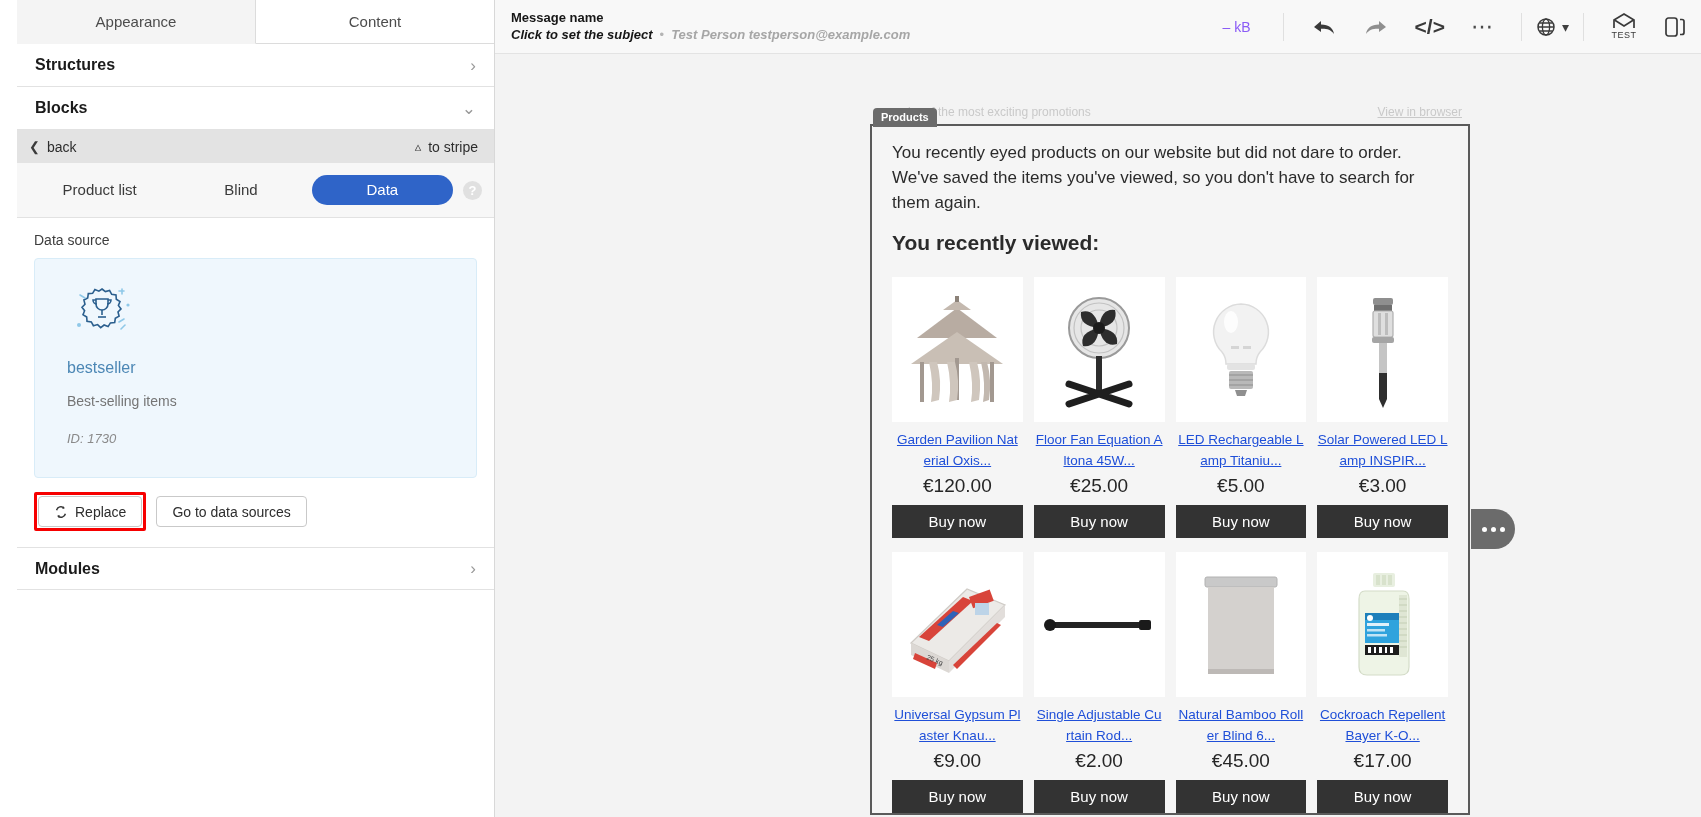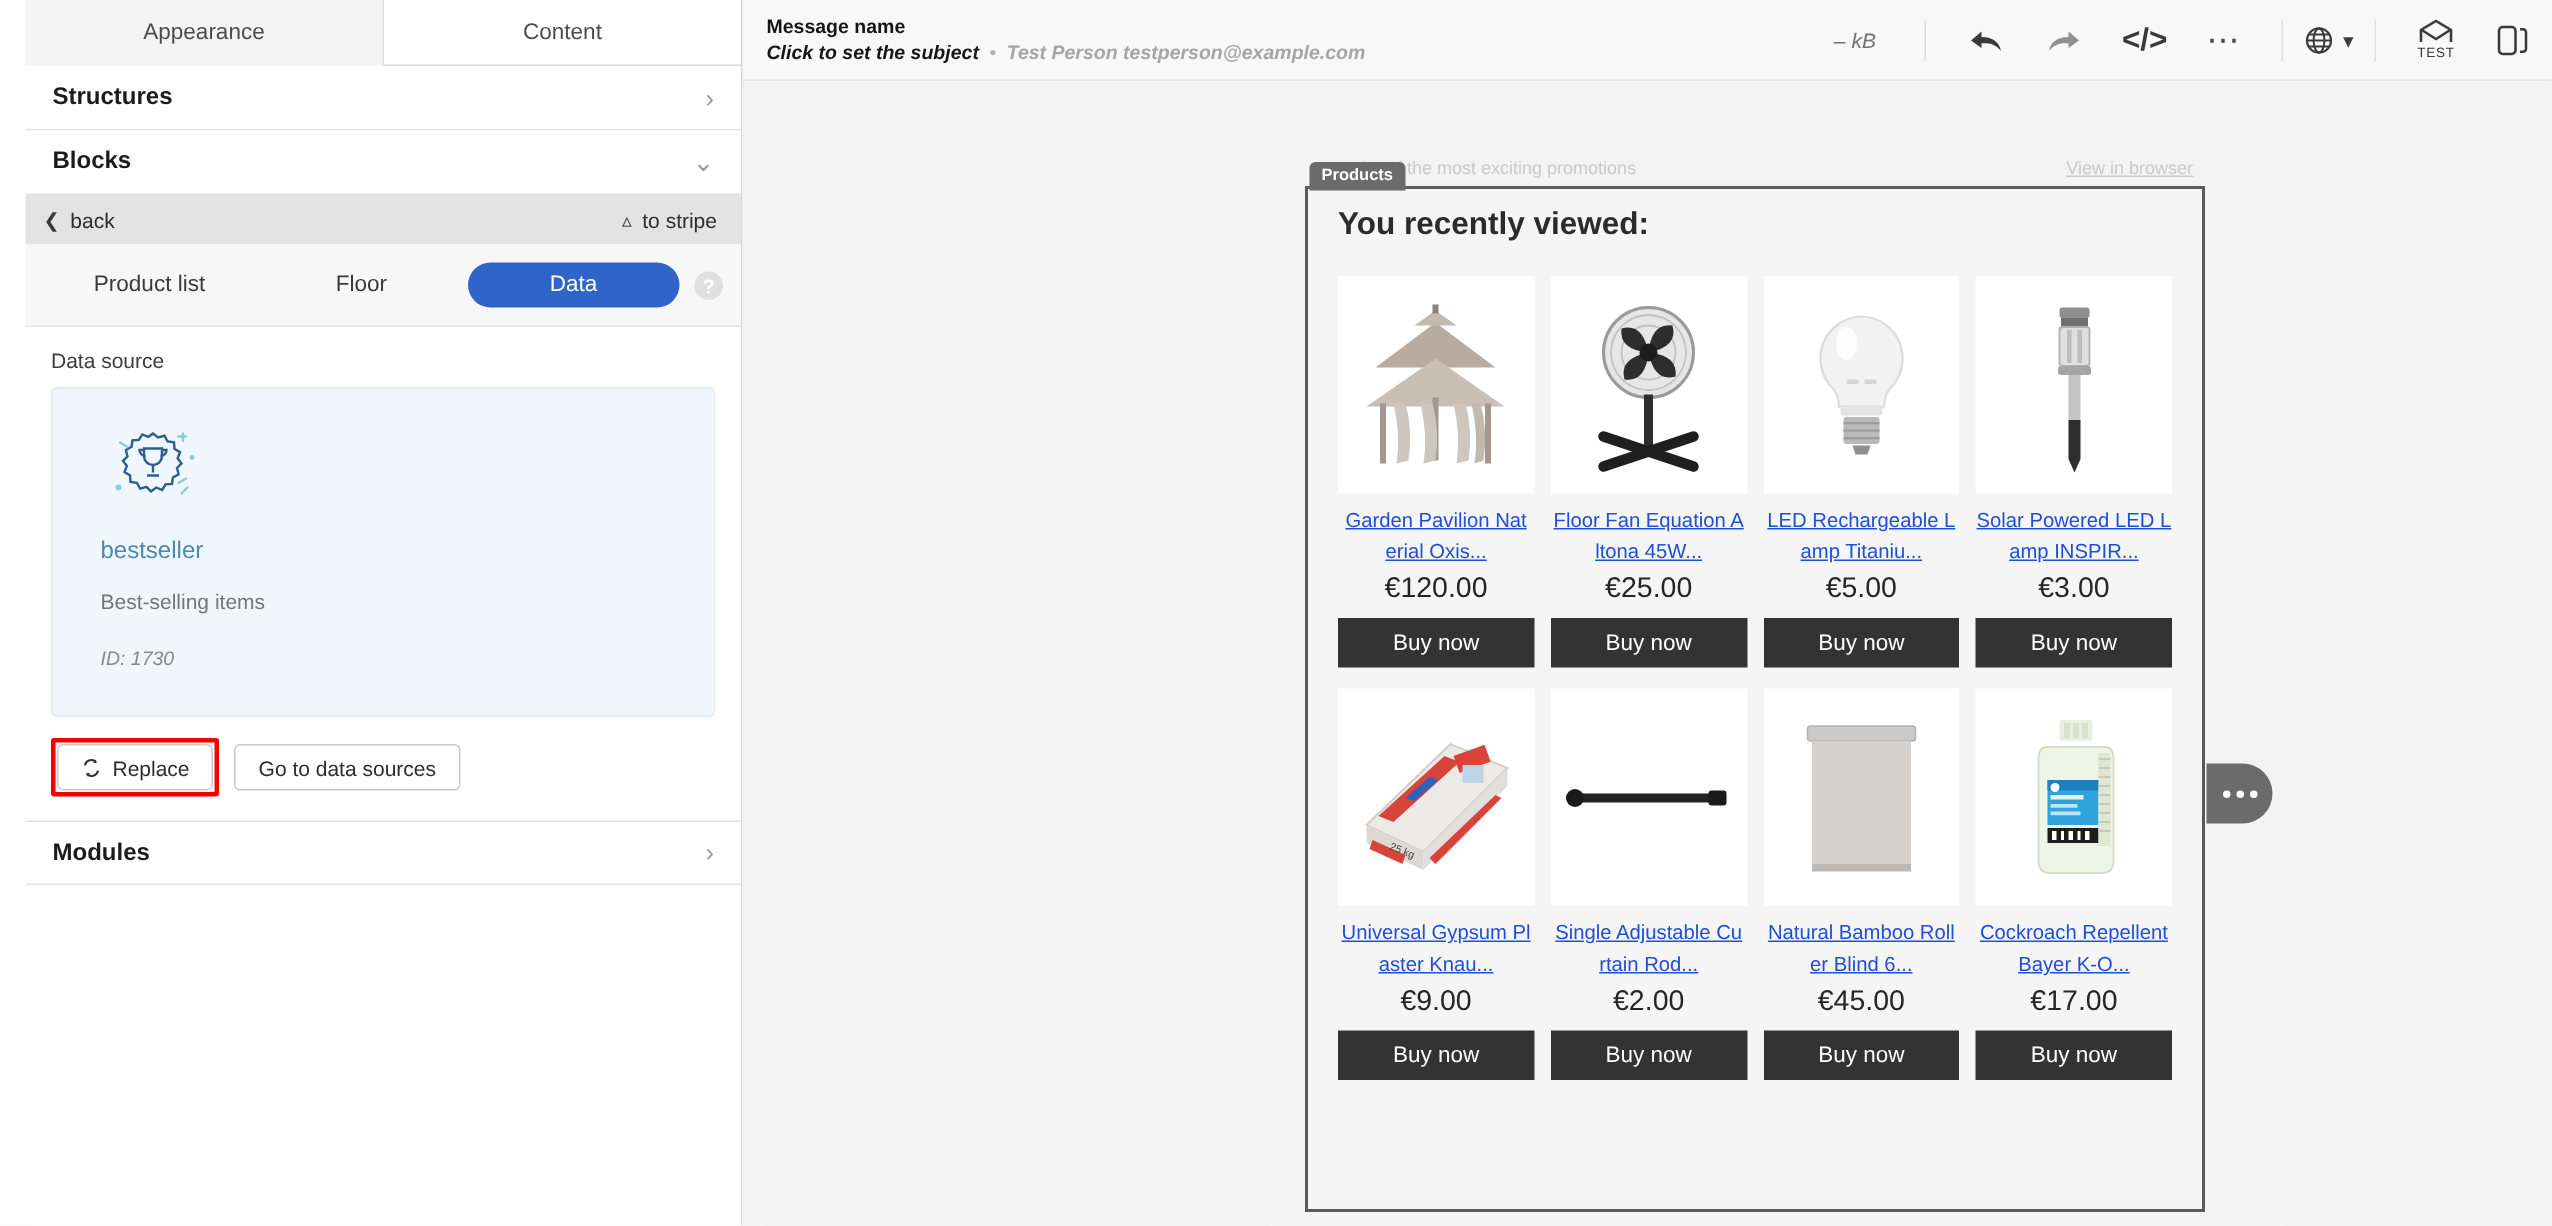--- a/index.html
+++ b/index.html
@@ -100,21 +100,21 @@
     display:flex; align-items:center; padding:0 18px 0 12px;
   }
   .msg-block { padding-left:4px; }
   .msg-name { font-size:13px; font-weight:bold; color:#161616; line-height:17px; }
   .msg-sub { font-size:13px; line-height:18px; display:flex; align-items:center; gap:7px; }
   .msg-sub .subject { font-weight:bold; font-style:italic; color:#161616; }
   .msg-sub .sep { color:#b4b4b4; }
   .msg-sub .recipient { font-style:italic; font-weight:bold; color:#a6a6a6; }
 
   .topbar-spacer { flex:1; }
-  .kb { font-size:14px; font-style:italic; color:#737373; margin-right:18px; }
+  .kb { font-size:14px; color:#8b5cf6; margin-right:18px; }
   .vdiv { width:1px; height:28px; background:#e0e0e0; margin:0 14px; }
   .ticon { color:#3f3f3f; display:flex; align-items:center; justify-content:center; cursor:pointer; }
 
   
   .canvas { flex:1; position:relative; overflow:hidden; background:#f3f3f3; }
   .email-wrap { position:absolute; left:375px; top:46px; width:600px; }
   .email-top {
     background:#f3f3f3; height:24px; position:relative;
     display:flex; align-items:center; justify-content:space-between;
     padding:0 8px; font-size:12px;
@@ -196,21 +196,21 @@
         <span class="caret">▵</span>
         <span>to stripe</span>
       </div>
     </div>
 
     <div class="segment-row">
       <div class="seg">
         <span>Product list</span>
       </div>
       <div class="seg">
-        <span>Floor</span>
+        <span>Blind</span>
       </div>
       <div class="seg active">
         <span>Data</span>
       </div>
       <div class="help-dot">
         <span>?</span>
       </div>
     </div>
 
     <div class="ds-area">
@@ -329,20 +329,21 @@
       <div class="email-wrap">
 
         <div class="email-top">
           <span class="preheader">der of the most exciting promotions</span>
           <span class="view-browser">View in browser</span>
         </div>
 
         <div class="tag">Products</div>
 
         <div class="email-body">
+          <div class="intro">You recently eyed products on our website but did not dare to order. We've saved the items you've viewed, so you don't have to search for them again.</div>
           <div class="headline">You recently viewed:</div>
 
           <div class="grid">
 
             <div class="cell">
               <div class="thumb">
                 <svg width="128" height="128" viewBox="0 0 128 128">
                   <path d="M64 22 L104 52 H24 Z" fill="#b8aca2"></path>
                   <path d="M64 14 L78 24 H50 Z" fill="#c4b9af"></path>
                   <rect x="62" y="10" width="4" height="6" fill="#8c8279"></rect>

